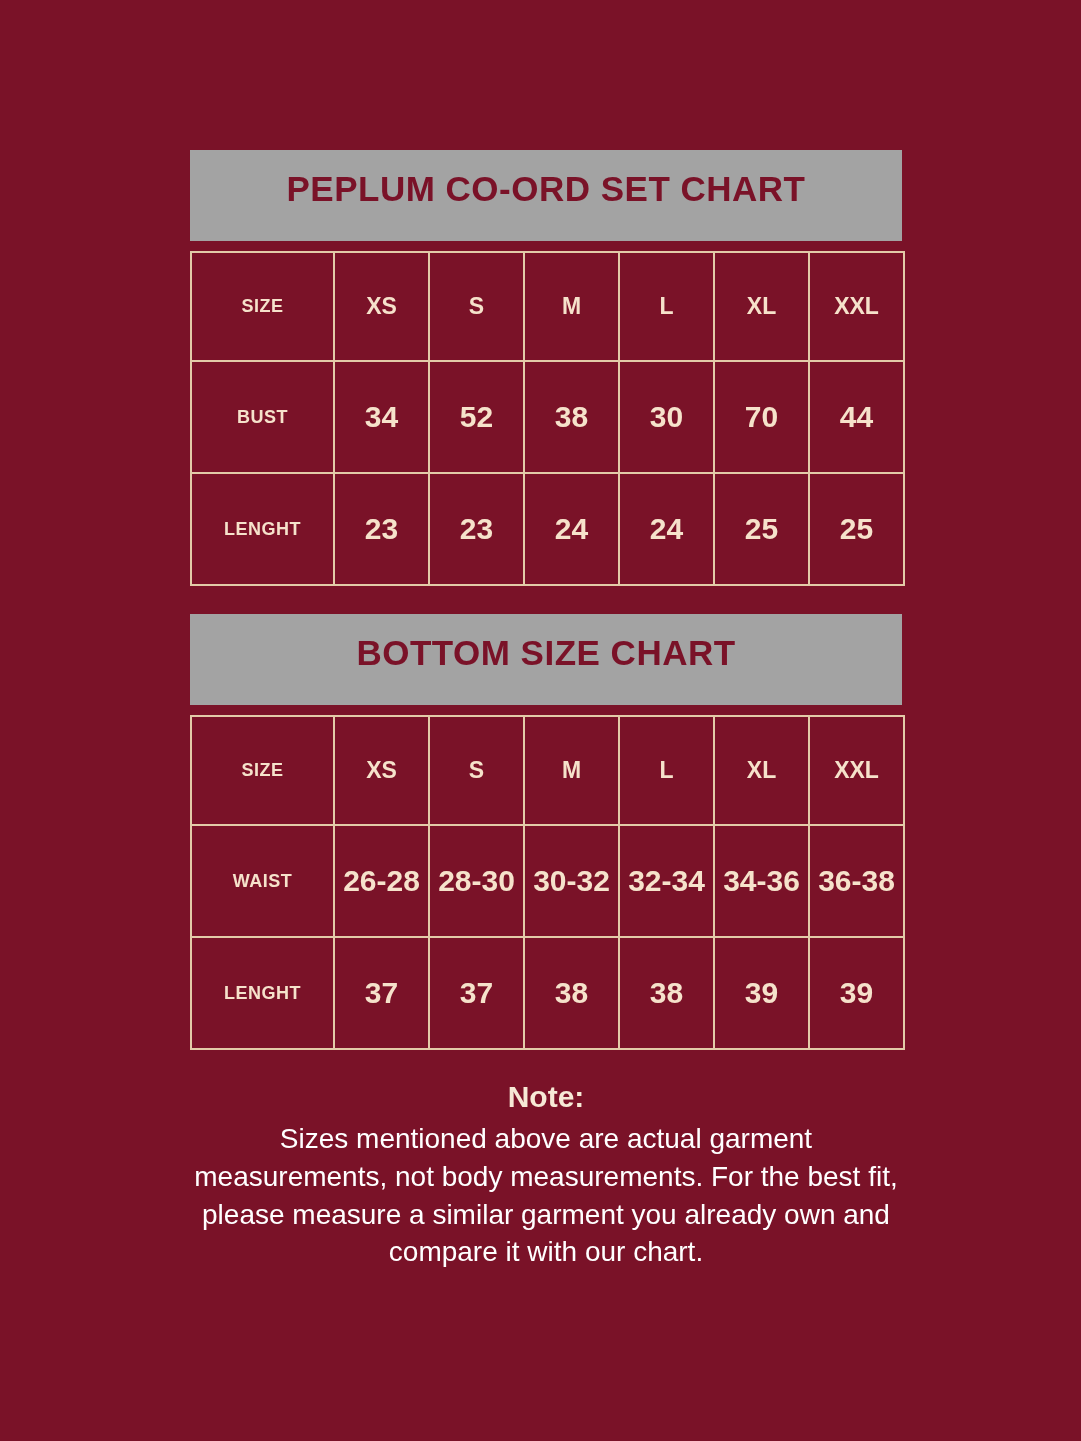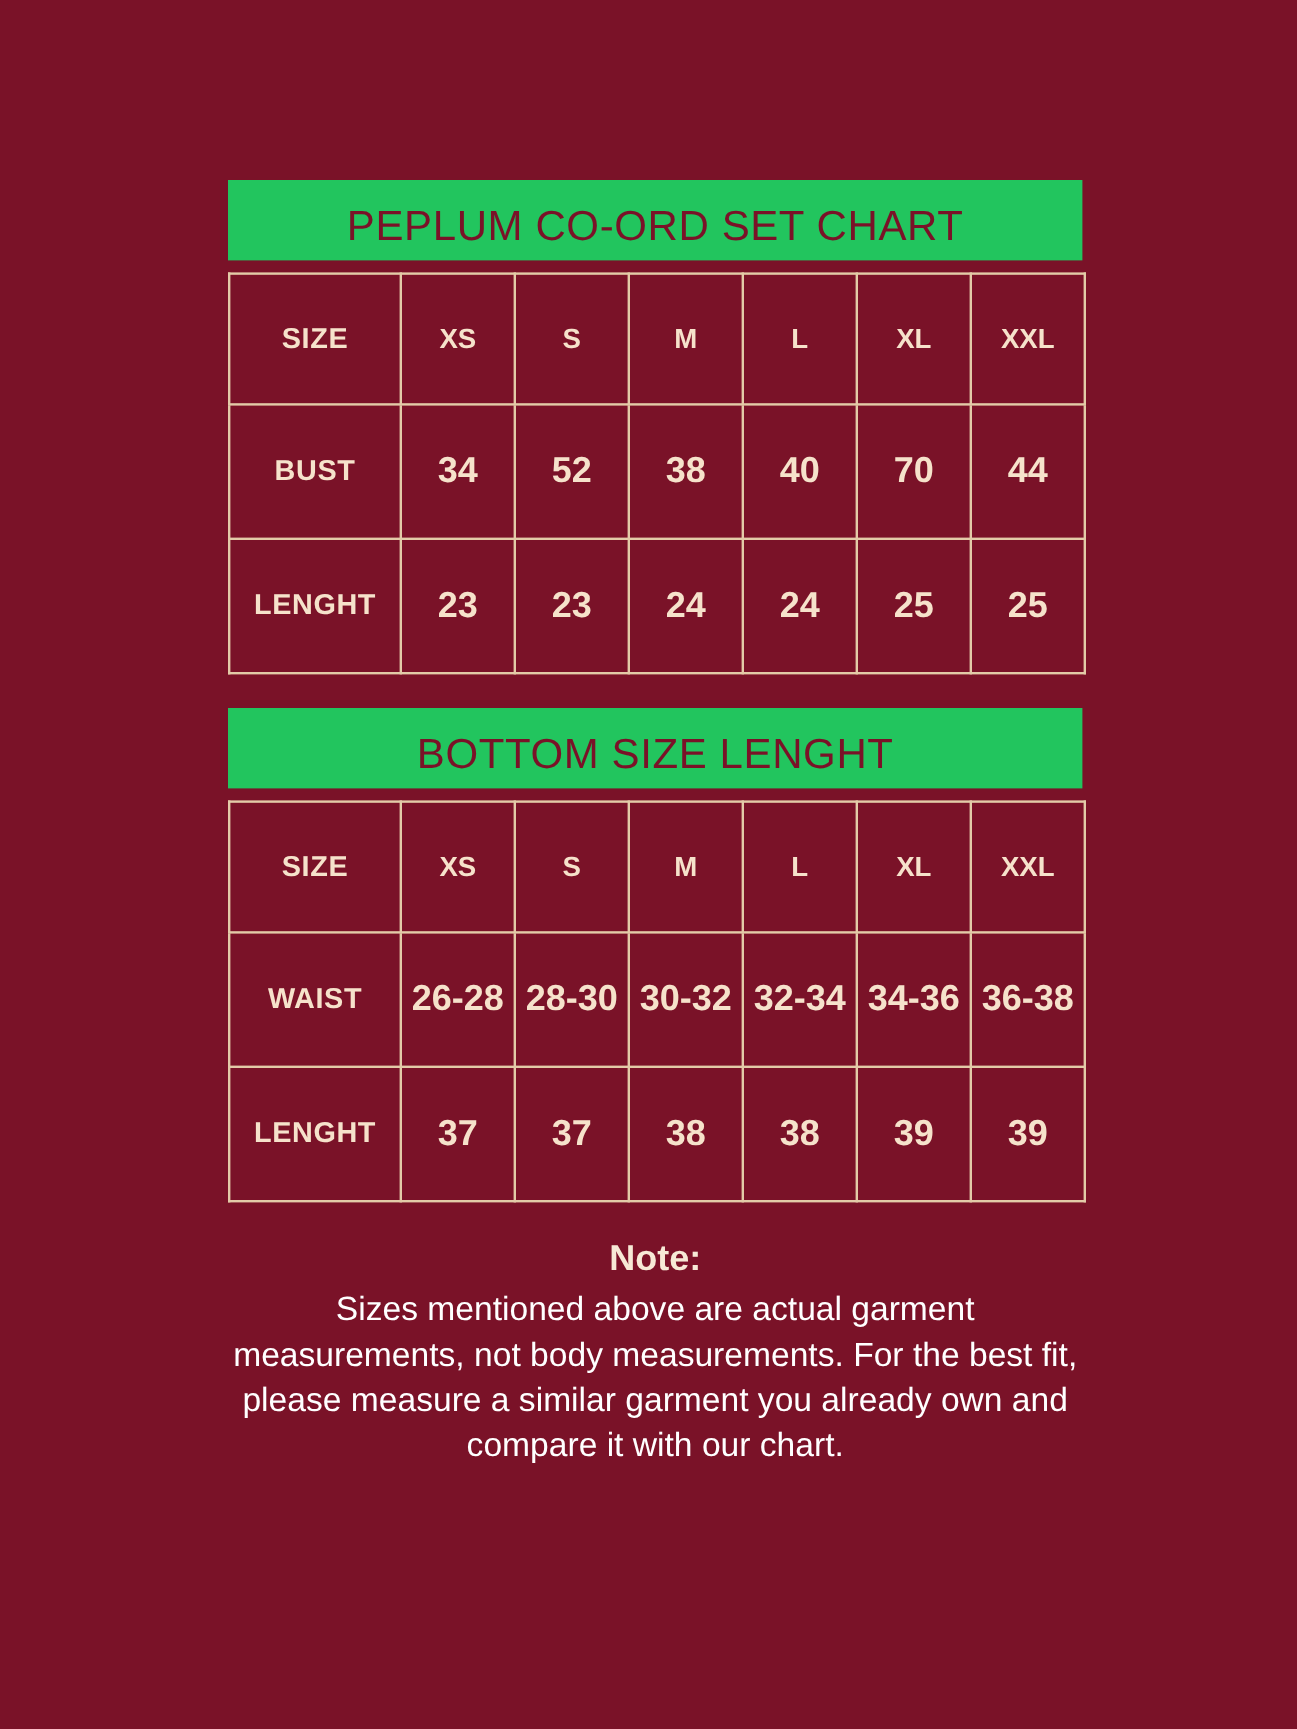--- a/index.html
+++ b/index.html
@@ -20,46 +20,46 @@
     height: 1441px;
     box-sizing: border-box;
   }
   .content {
     position: absolute;
     left: 190px;
     top: 150px;
     width: 712px;
   }
   .chart-title {
-    background: #22c55e;
+    background: #a3a3a3;
     color: #7a1228;
     text-align: center;
     font-size: 35px;
-    font-weight: normal;
+    font-weight: bold;
     letter-spacing: 0.5px;
-    padding: 19px 0 8px 0;
+    padding: 19px 0 32px 0;
     box-sizing: border-box;
   }
   table.size-table {
     width: 100%;
     border-collapse: collapse;
     table-layout: fixed;
     margin-top: 10px;
   }
   table.size-table td {
     border: 2px solid #e3cba8;
     text-align: center;
     vertical-align: middle;
     color: #f6e2cb;
     font-weight: bold;
     font-size: 30px;
     height: 108px;
   }
   table.size-table td.rowhead {
-    font-size: 24px;
+    font-size: 18px;
     letter-spacing: 0.5px;
     margin-top: 19px;
   }
   table.size-table td.colhead {
     font-size: 23px;
   }
   table.size-table tr:first-child td {
     height: 105px;
   }
   .col-label { width: 143px; }
@@ -111,39 +111,39 @@
           <td class="colhead">M</td>
           <td class="colhead">L</td>
           <td class="colhead">XL</td>
           <td class="colhead">XXL</td>
         </tr>
         <tr>
           <td class="rowhead">BUST</td>
           <td>34</td>
           <td>52</td>
           <td>38</td>
-          <td>40</td>
+          <td>30</td>
           <td>70</td>
           <td>44</td>
         </tr>
         <tr>
           <td class="rowhead">LENGHT</td>
           <td>23</td>
           <td>23</td>
           <td>24</td>
           <td>24</td>
           <td>25</td>
           <td>25</td>
         </tr>
       </tbody>
     </table>
 
     <div class="spacer-1"></div>
 
-    <div class="chart-title">BOTTOM SIZE LENGHT</div>
+    <div class="chart-title">BOTTOM SIZE CHART</div>
 
     <table class="size-table bottom-table">
       <colgroup>
         <col class="col-label">
           <col class="col-data">
           <col class="col-data">
           <col class="col-data">
           <col class="col-data">
           <col class="col-data">
           <col class="col-data">

